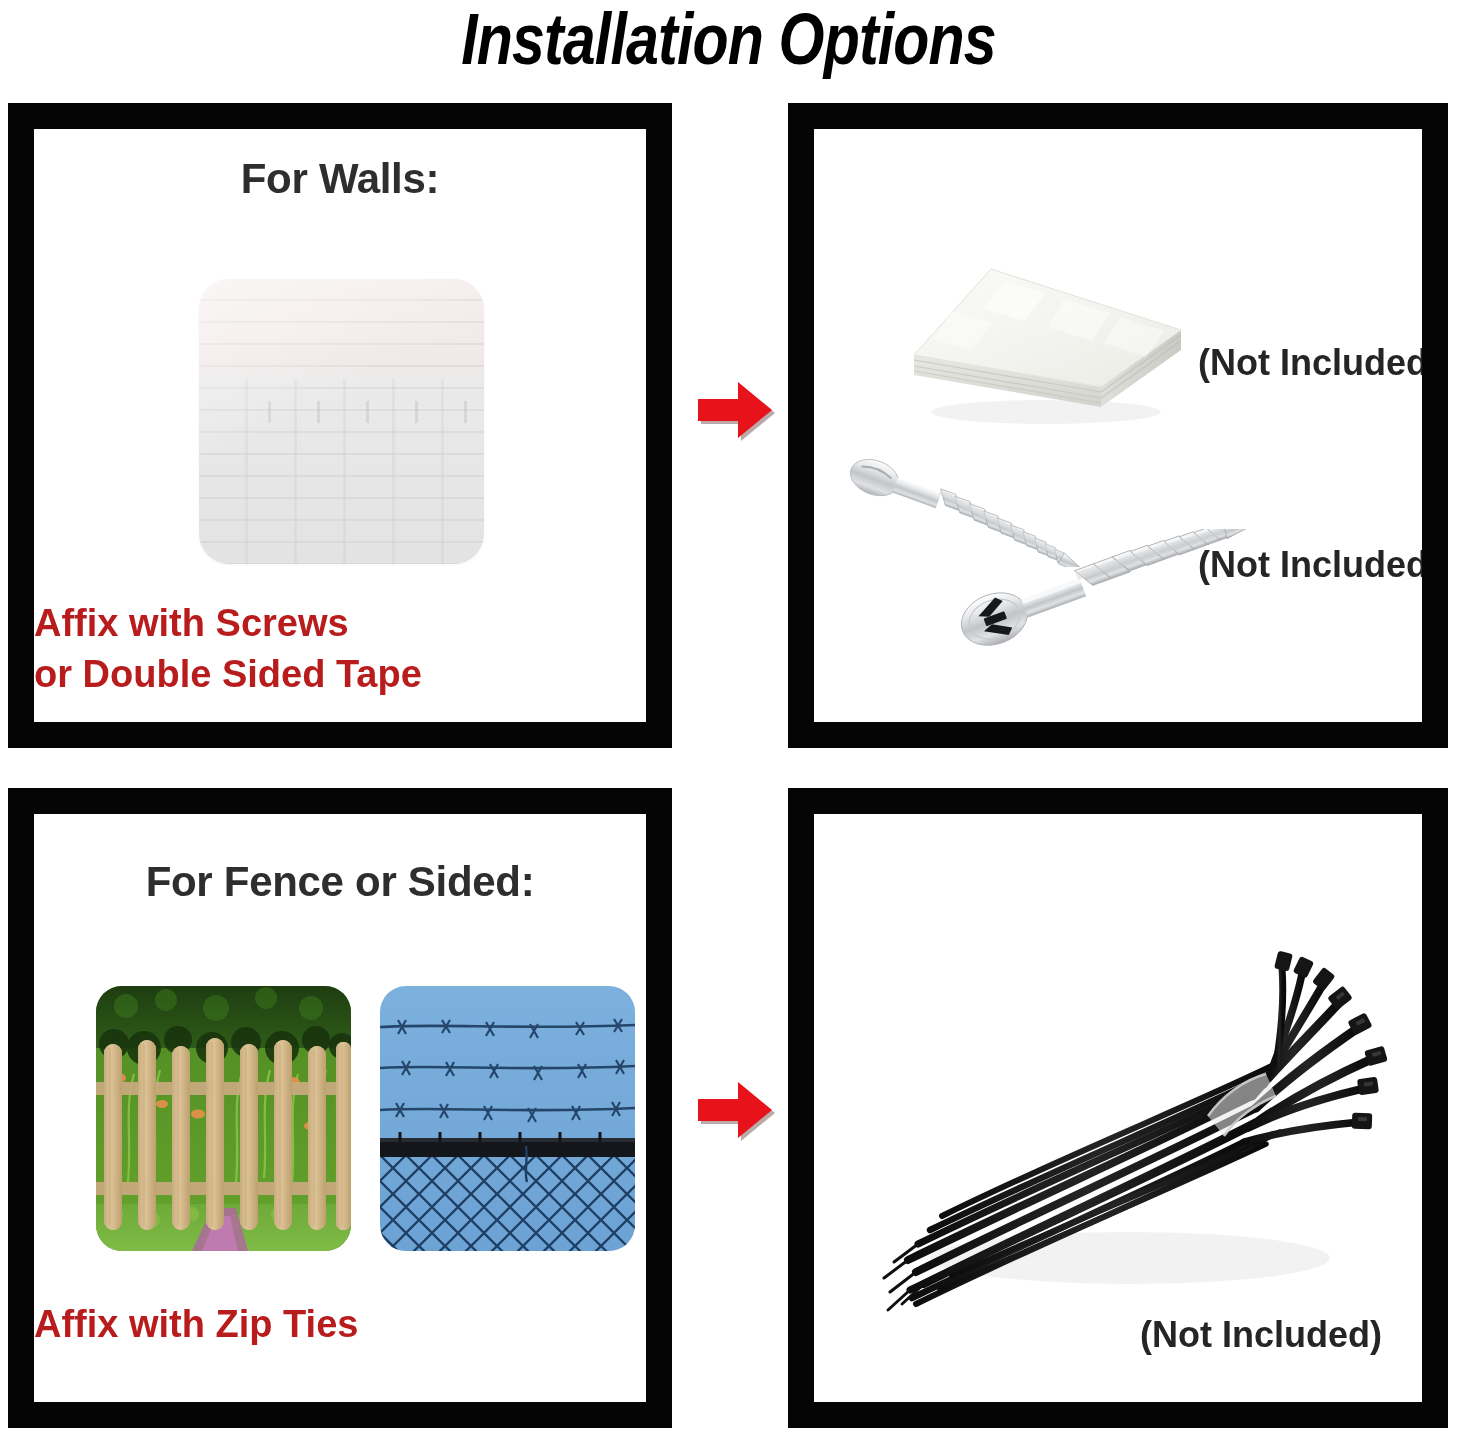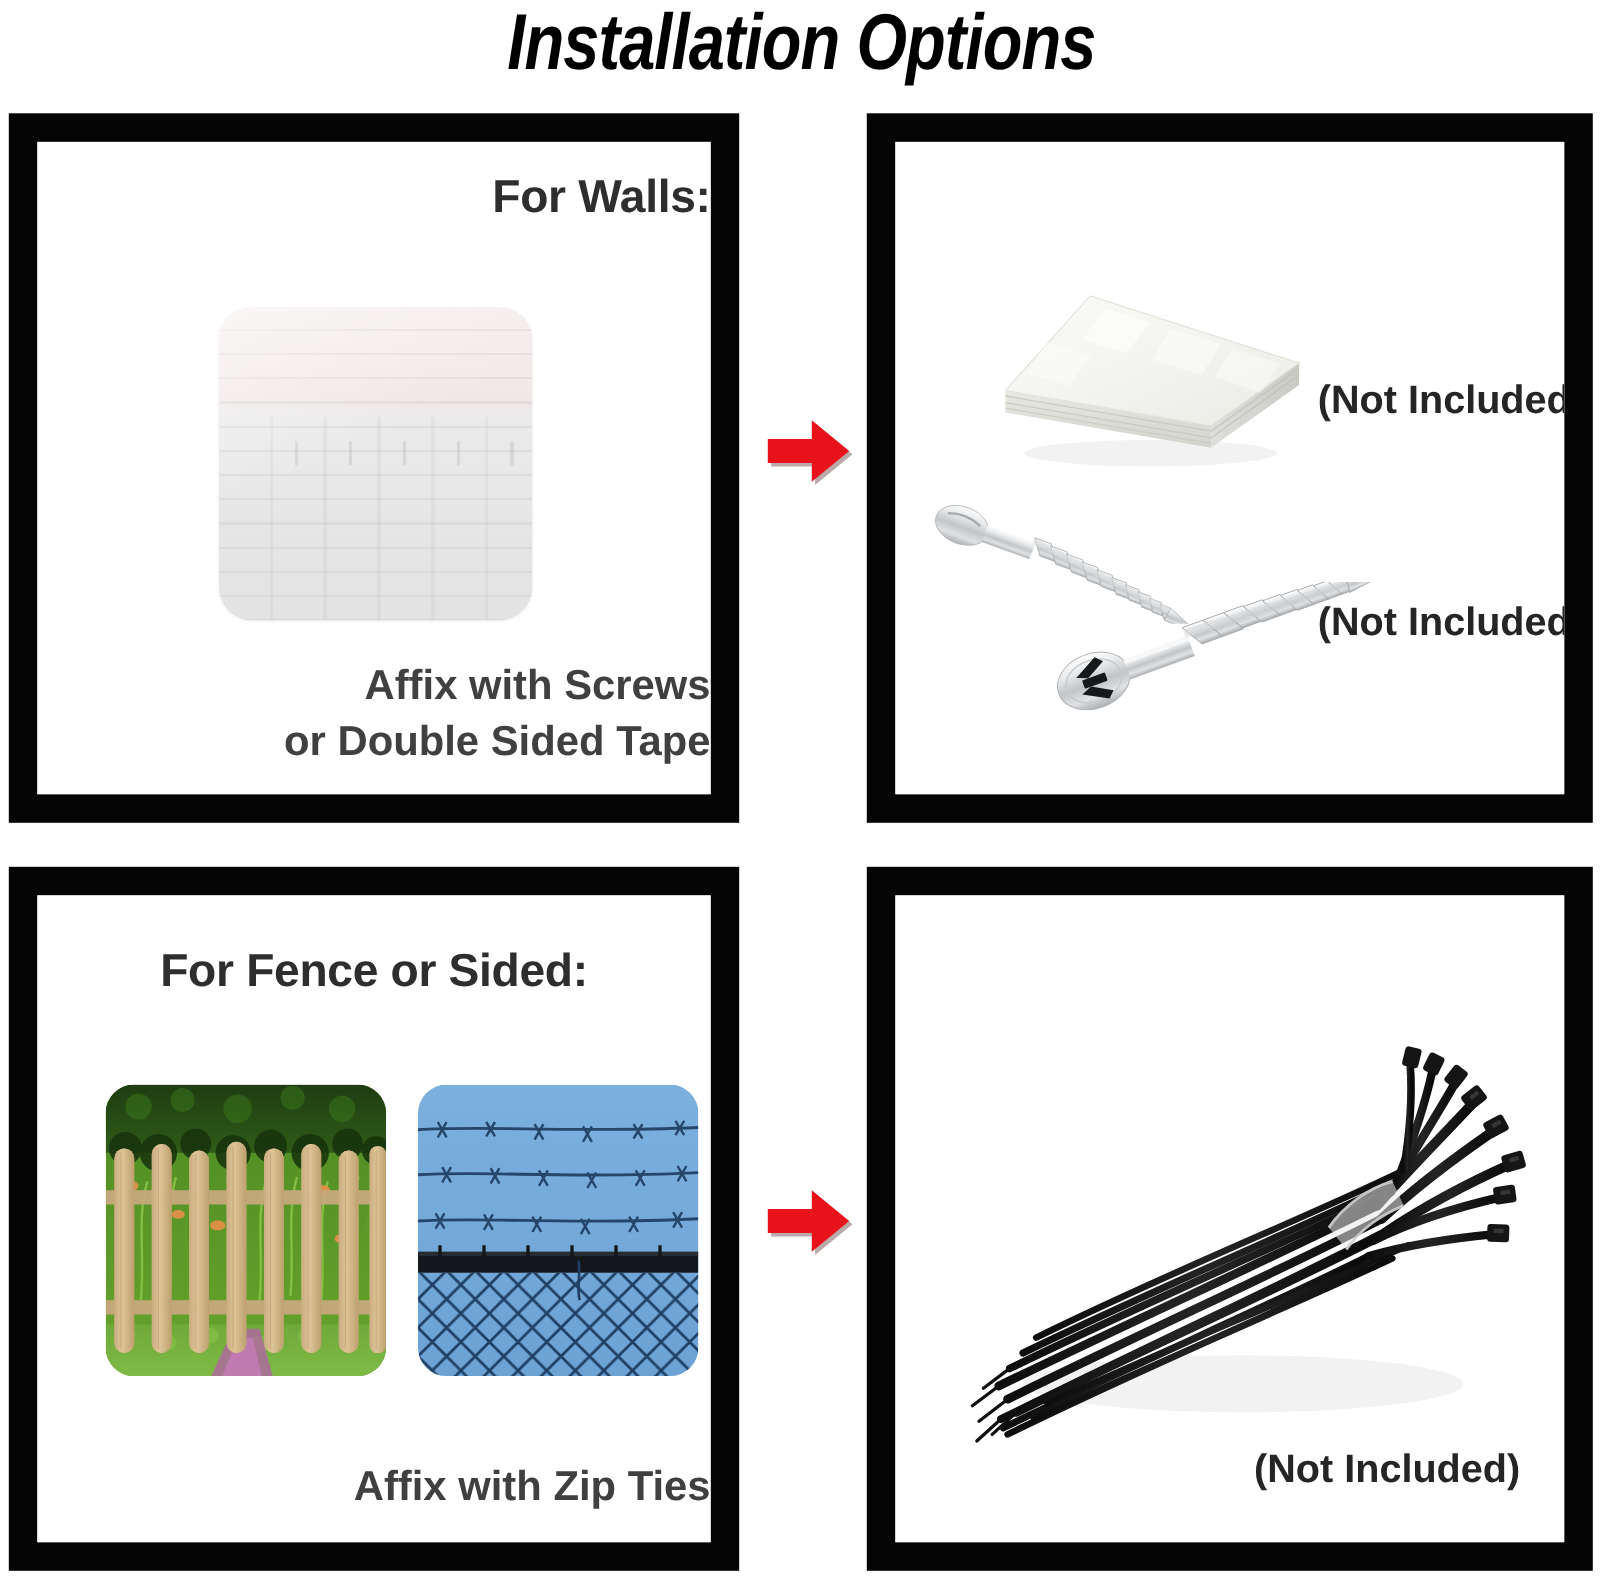--- a/index.html
+++ b/index.html
@@ -47,33 +47,33 @@
   #panel-br { left: 788px; top: 788px;  width: 660px; height: 640px; }
 
   .panel-heading {
     position: absolute; left: 0; width: 100%;
     text-align: center;
     font-size: 42px; font-weight: bold;
     color: #2e2e2e;
     letter-spacing: -0.3px;
     white-space: nowrap;
   }
-  #heading-walls { top: 26px; text-align: right; }
+  #heading-walls { top: 26px; }
   #heading-fence { top: 44px; }
 
   .panel-caption {
     position: absolute; left: 0; width: 100%;
-    text-align: right;
+    text-align: left;
     font-size: 38px; font-weight: bold;
-    color: #404040;
+    color: #b91c1c;
     line-height: 1.34;
     white-space: nowrap;
   }
   #caption-walls { bottom: 22px; }
-  #caption-fence { bottom: 24px; }
+  #caption-fence { bottom: 52px; }
 
   
   .arrow-wrap { position: absolute; width: 84px; height: 70px; }
   #arrow-top    { left: 692px; top: 375px; }
   #arrow-bottom { left: 692px; top: 1075px; }
   .arrow-wrap svg { display: block; width: 100%; height: 100%; }
 
   
   #wall-tile {
     position: absolute;

